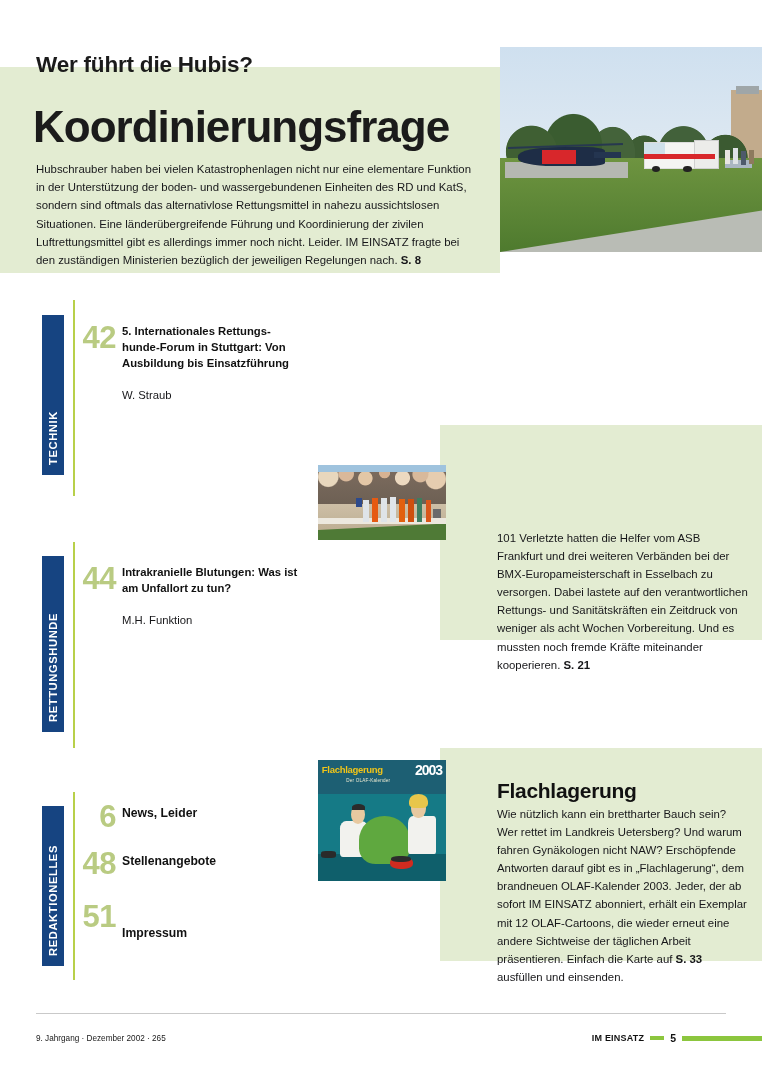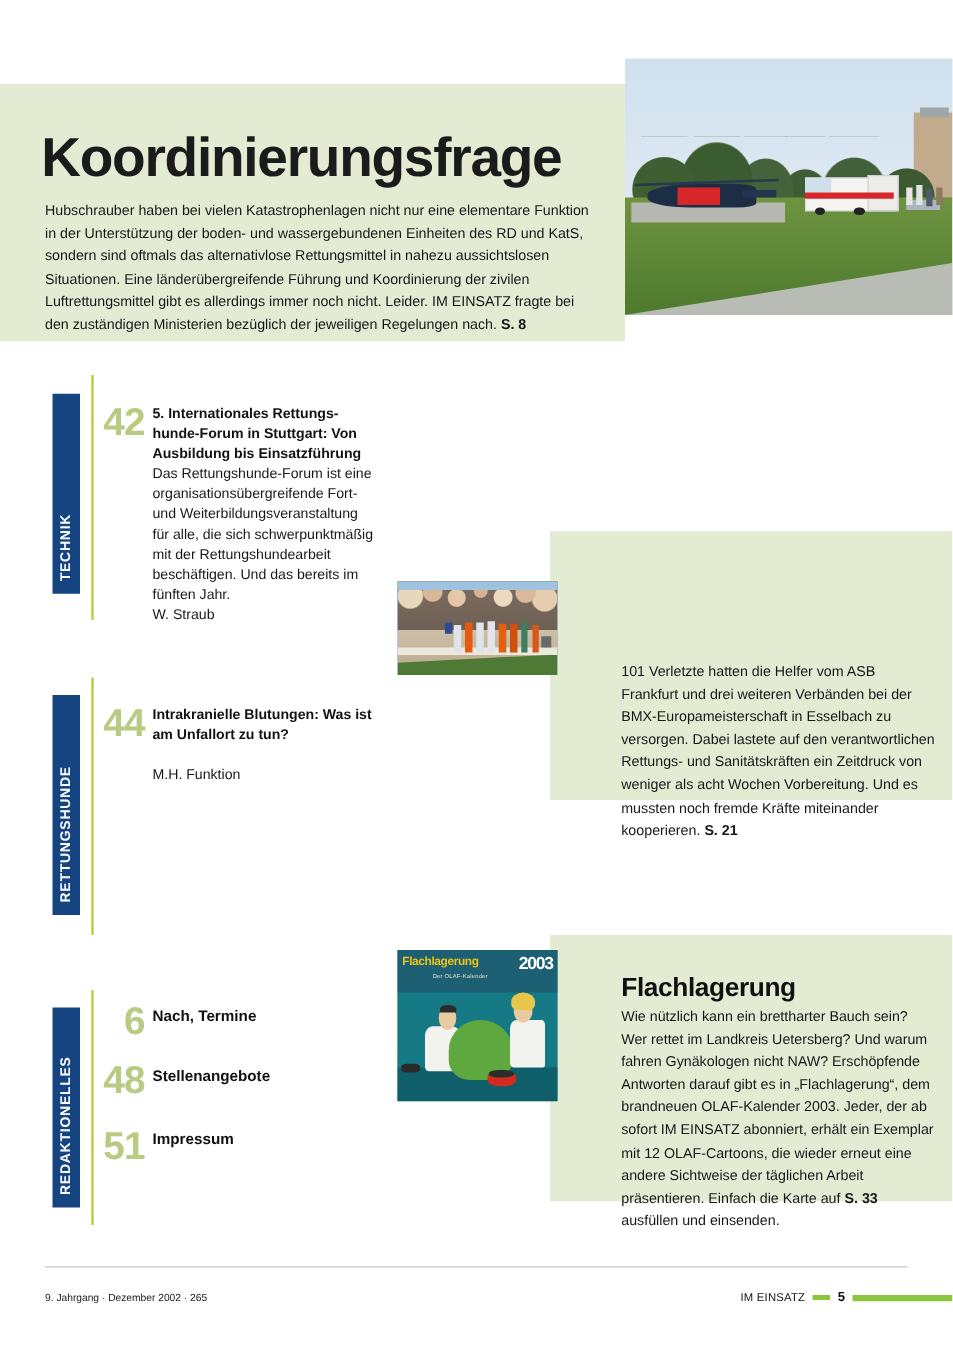--- a/index.html
+++ b/index.html
@@ -157,21 +157,21 @@
     font-size: 12.2px;
     font-weight: bold;
     color: #111111;
     white-space: nowrap;
   }
   .row-news  .toc-num { top: 801px; }
   .row-news  .toc-label { top: 806px; }
   .row-stell .toc-num { top: 848px; }
   .row-stell .toc-label { top: 854px; }
   .row-impr  .toc-num { top: 901px; }
-  .row-impr  .toc-label { top: 904px; }
+  .row-impr  .toc-label { top: 926px; }
 
   
   .feat-green {
     position: absolute;
     background: #e3ecd2;
   }
   .feat-1-green { left: 440px; top: 425px; width: 322px; height: 215px; }
   .feat-2-green { left: 440px; top: 748px; width: 322px; height: 213px; }
 
   .feat-photo {
@@ -223,21 +223,21 @@
     position: absolute;
     right: 0px;
     top: 1031px;
     height: 14px;
     display: flex;
     align-items: center;
     gap: 6px;
   }
   .footer-brand {
     font-size: 9px;
-    font-weight: normal;
+    font-weight: bold;
     color: #111111;
     letter-spacing: 0.2px;
     white-space: nowrap;
   }
   .footer-dash {
     width: 14px;
     height: 4px;
     background: #8cc63e;
   }
   .footer-pageno {
@@ -392,20 +392,21 @@
       <div class="lp-amb-w1"></div>
       <div class="lp-amb-w2"></div>
       <div class="lp-car"></div>
       <div class="lp-p1"></div>
       <div class="lp-p2"></div>
       <div class="lp-p3"></div>
       <div class="lp-p4"></div>
     </div>
   </div>
 
+  <div class="lead-kicker">Wer führt die Hubis?</div>
 
   <h1 class="lead-title">Koordinierungsfrage</h1>
 
   <div class="lead-body">Hubschrauber haben bei vielen Katastrophenlagen nicht nur eine elementare Funktion in der Unterstützung der boden- und wassergebundenen Einheiten des RD und KatS, sondern sind oftmals das alternativlose Rettungsmittel in nahezu aussichtslosen Situationen. Eine länderübergreifende Führung und Koordinierung der zivilen Luftrettungsmittel gibt es allerdings immer noch nicht. Leider. IM EINSATZ fragte bei den zuständigen Ministerien bezüglich der jeweiligen Regelungen nach. <b>S. 8</b></div>
 
   <div class="cat-tab tab-technik">
     <span>TECHNIK</span>
   </div>
   <div class="cat-tab tab-rettungshunde">
     <span>RETTUNGSHUNDE</span>
@@ -414,34 +415,34 @@
     <span>REDAKTIONELLES</span>
   </div>
 
   <div class="vrule vrule-1"></div>
   <div class="vrule vrule-2"></div>
   <div class="vrule vrule-3"></div>
 
   <div class="toc-entry entry-42">
     <div class="toc-num">42</div>
     <div class="toc-text">
-      <span class="hd">5. Internationales Rettungs-hunde-Forum in Stuttgart: Von Ausbildung bis Einsatzführung</span><span>Das Rettungshunde-Forum ist eine organisationsübergreifende Fort- und Weiterbildungsveranstaltung für alle, die sich schwerpunktmäßig mit der Rettungshundearbeit beschäftigen. Und das bereits im fünften Jahr.</span><br><span>W. Straub</span>
+      <span class="hd">5. Internationales Rettungs-hunde-Forum in Stuttgart: Von Ausbildung bis Einsatzführung</span><br><span>W. Straub</span>
     </div>
   </div>
 
   <div class="toc-entry entry-44">
     <div class="toc-num">44</div>
     <div class="toc-text">
       <span class="hd">Intrakranielle Blutungen: Was ist am Unfallort zu tun?</span><br><span>M.H. Funktion</span>
     </div>
   </div>
 
   <div class="toc-entry simple-row row-news">
     <div class="toc-num">6</div>
-    <div class="toc-label">Nach, Termine</div>
+    <div class="toc-label">News, Leider</div>
   </div>
   <div class="toc-entry simple-row row-stell">
     <div class="toc-num">48</div>
     <div class="toc-label">Stellenangebote</div>
   </div>
   <div class="toc-entry simple-row row-impr">
     <div class="toc-num">51</div>
     <div class="toc-label">Impressum</div>
   </div>
 

